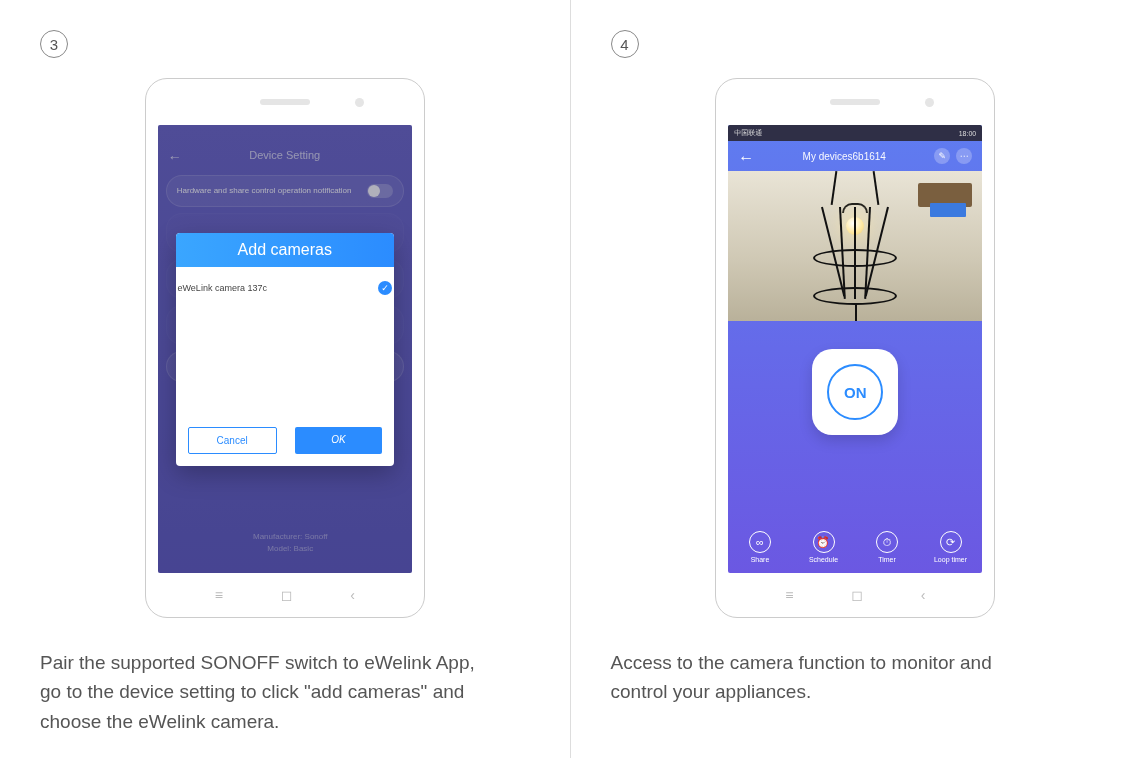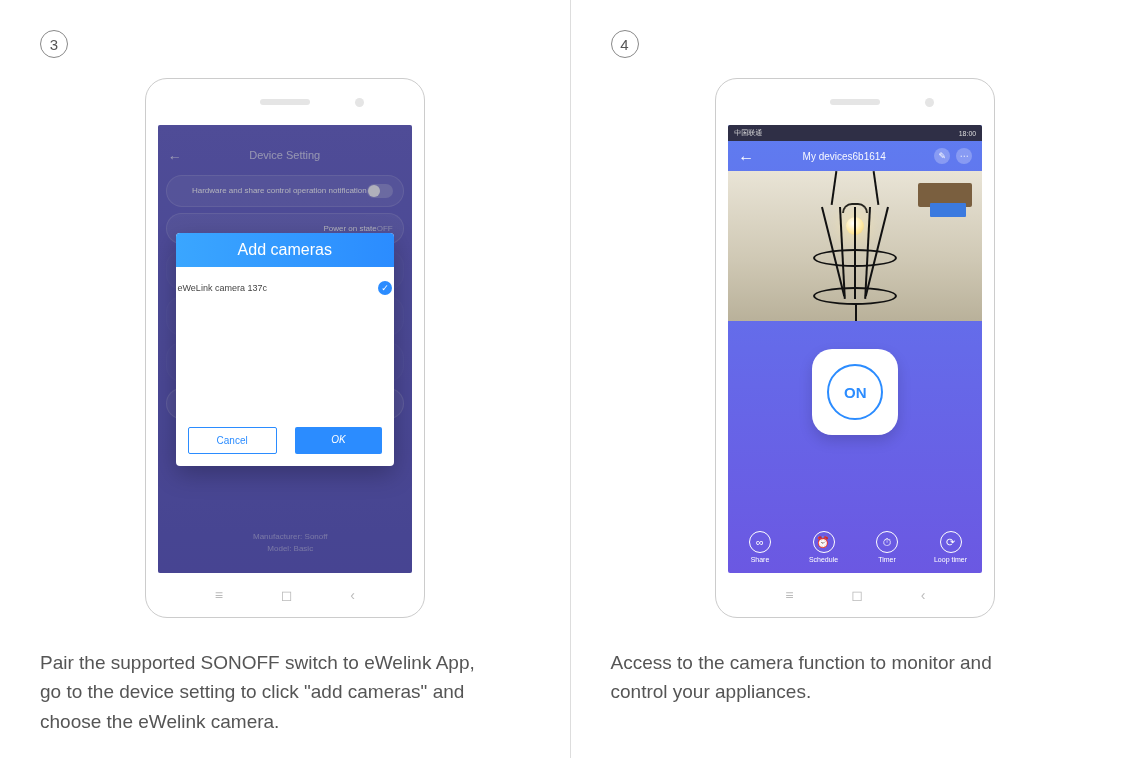--- a/index.html
+++ b/index.html
@@ -127,21 +127,21 @@
   }
   .s3-row {
     background: rgba(255,255,255,0.08);
     border: 1px solid rgba(255,255,255,0.15);
     border-radius: 16px;
     color: #fff;
     font-size: 8px;
     padding: 10px 10px;
     margin-bottom: 6px;
     display: flex;
-    justify-content: flex-end;
+    justify-content: space-between;
     align-items: center;
   }
   .s3-row .val { color: #ffffff99; font-size: 8px; }
   .s3-row.twoline { flex-direction: row; padding: 8px 10px; }
   .s3-row.twoline .txt { line-height: 1.2; }
   .s3-toggle {
     width: 26px; height: 14px; border-radius: 7px; background: rgba(255,255,255,0.25);
     position: relative;
   }
   .s3-toggle::after {
@@ -339,24 +339,20 @@
           <div class="s3-bg">
             <div class="s3-statusbar"></div>
             <div class="s3-header">
               <span class="back">←</span>
               <span>Device Setting</span>
             </div>
             <div class="s3-list">
               <div class="s3-row twoline">
                 <span class="txt">Hardware and share control operation notification</span>
                 <span class="s3-toggle"></span>
-              </div>
-              <div class="s3-row">
-                <span>Power on state</span>
-                <span class="val">OFF</span>
               </div>
 
               <div class="s3-row" style="height:40px;opacity:.2"></div>
               <div class="s3-row" style="height:40px;opacity:.2"></div>
               <div class="s3-row" style="height:40px;opacity:.2"></div>
               <div class="s3-row">
                 <span>Mac address</span>
                 <span class="val">84:00:8E:5B:10:0E</span>
               </div>
             </div>

